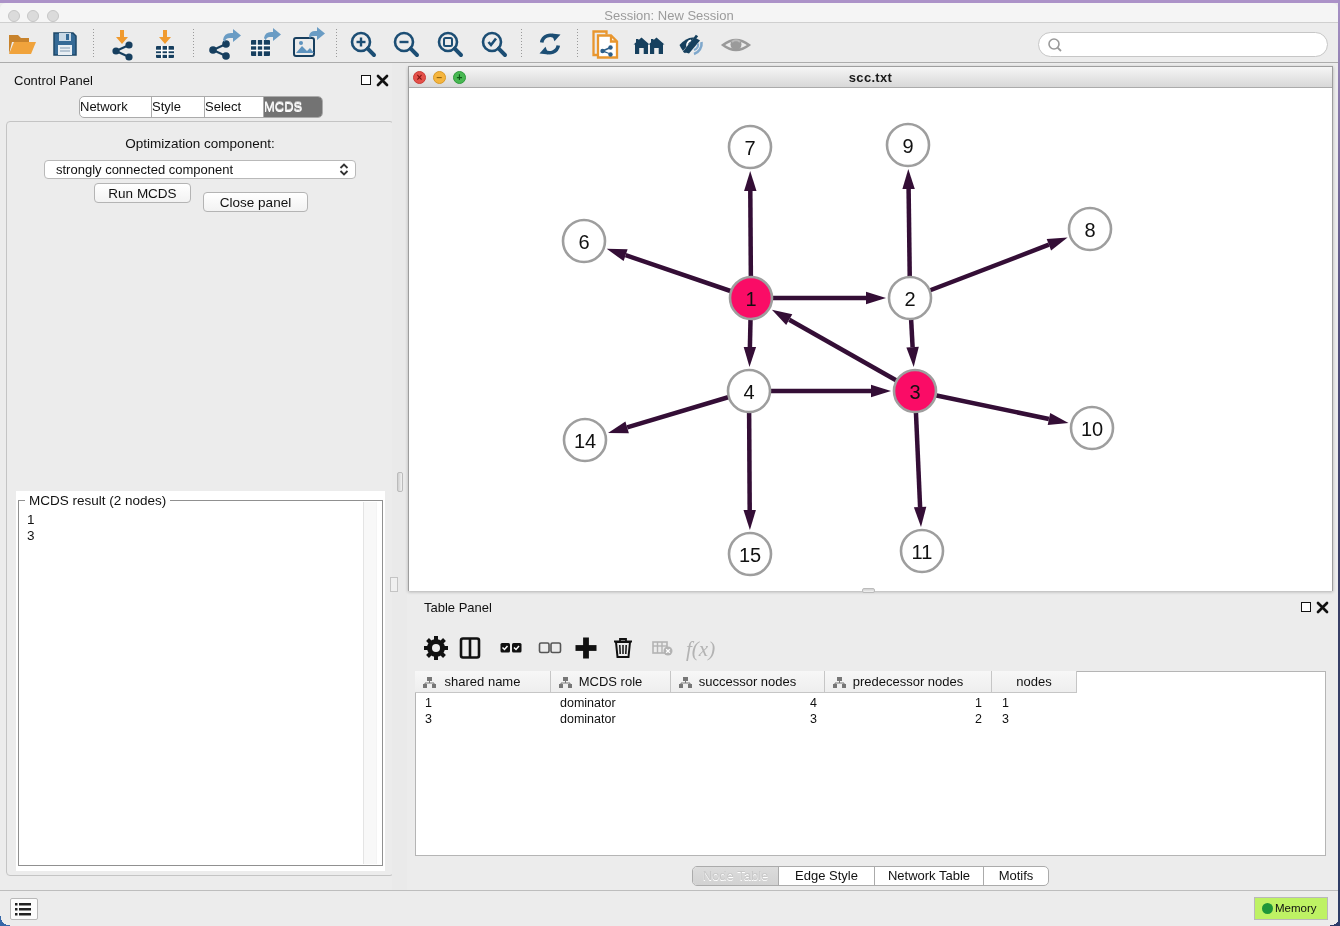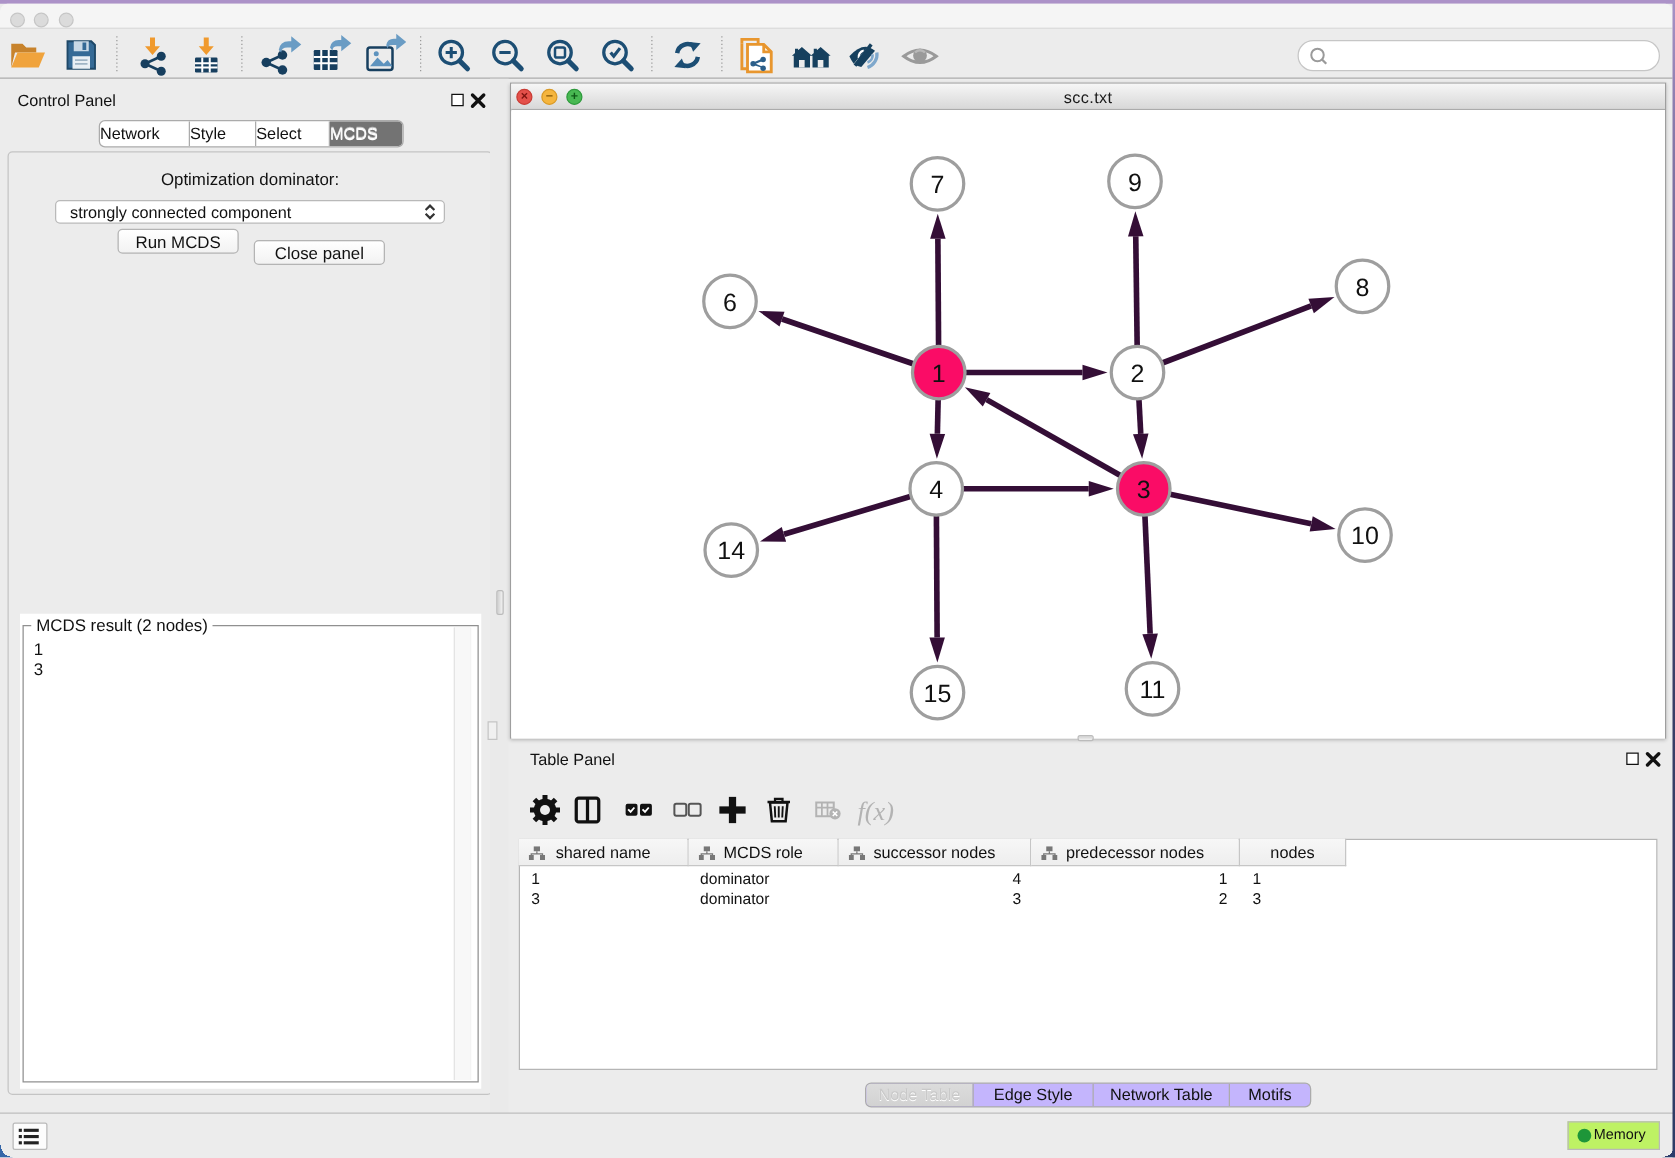--- a/index.html
+++ b/index.html
@@ -25,43 +25,44 @@
 #mcds-legend{left:25px;top:493px;background:#fff;padding:0 4px;font-size:13.5px;color:#111}
 #mcds-scroll{left:363px;top:502px;width:14px;height:362px;background:#F4F4F4;border-left:1px solid #E4E4E4}
 #mcds-thumb{left:364px;top:502px;width:12px;height:362px;background:#F8F8F8}
 
 #vsplit{left:392px;top:63px;width:15px;height:827px;background:#EAEAEA}
 #vhandle{left:397px;top:472px;width:6px;height:20px;background:linear-gradient(90deg,#cfcfcf,#f2f2f2);border:1px solid #bbb;border-radius:2px}
 
 #netwin{left:408px;top:66px;width:925px;height:525px;border:1px solid #9E9E9E;background:#fff;box-shadow:0 1px 3px rgba(0,0,0,0.25)}
 #nettb{left:0;top:0;width:923px;height:21px;background:linear-gradient(#F6F6F6,#D8D8D8);border-bottom:1px solid #ABABAB}
 .tl2{width:13px;height:13px;border-radius:50%;top:4px;font-size:10px;font-weight:bold;text-align:center;line-height:12px}
-#nettitle{width:100%;top:3px;text-align:center;font-size:13px;font-weight:normal;color:#1a1a1a;letter-spacing:0.3px}
+#nettitle{width:100%;top:3px;text-align:center;font-size:13px;font-weight:bold;color:#1a1a1a;letter-spacing:0.3px}
 #netcanvas{left:0;top:22px;width:923px;height:502px;background:#fff}
 #hsplit-handle{left:862px;top:588px;width:13px;height:5px;background:linear-gradient(#cfcfcf,#f2f2f2);border:1px solid #bbb;border-radius:2px}
 
 #tp-title{left:424px;top:600px;font-size:13px;color:#111}
 #tp-table{left:415px;top:671px;width:911px;height:185px;background:#fff;border:1px solid #B5B5B5}
 .th{top:0;height:22px;background:linear-gradient(#F7F7F7,#EEEEEE);border-right:1px solid #C6C6C6;border-bottom:1px solid #C6C6C6;font-size:13px;color:#111;text-align:center;line-height:22px}
 .td{font-size:12.5px;color:#111;height:16px;line-height:16px}
 
-#btabs{left:692px;top:866px;width:357px;height:20px;border:1px solid #ABABAB;border-radius:5px;background:#c4b5fd;display:flex;overflow:hidden}
+#btabs{left:692px;top:866px;width:357px;height:20px;border:1px solid #ABABAB;border-radius:5px;background:#ffffff;display:flex;overflow:hidden}
 .btab{font-size:13px;color:#111;text-align:center;line-height:18px;border-right:1px solid #ABABAB}
 
 #statusline{left:0;top:890px;width:1340px;height:1px;background:#BDBDBD}
 #listbtn{left:10px;top:898px;width:28px;height:22px;background:#FCFCFC;border:1px solid #B9B9B9;border-radius:2px}
 #membtn{left:1254px;top:897px;width:74px;height:23px;background:#bef264;border:1px solid #B9B9B9;font-size:11.5px;color:#111;text-align:center;line-height:21px}
 #memdot{left:1262px;top:903px;width:11px;height:11px;border-radius:50%;background:#1E9639}
 .nl{font-family:"Liberation Sans",sans-serif}
 </style></head><body>
 <div class="abs" id="topstrip"></div>
 <div class="abs" id="titlebar">
   <div class="abs tl" style="left:8px"></div>
     <div class="abs tl" style="left:27px"></div>
     <div class="abs tl" style="left:47px"></div>
+  <div class="abs" id="wtitle">Session: New Session</div>
 </div>
 <div class="abs" id="toolbar"></div>
 <svg class="abs" style="left:0;top:24px" width="1338" height="39">
 
 <g stroke="#9a9a9a" stroke-dasharray="1,2">
 <line x1="93.5" y1="5" x2="93.5" y2="35"></line>
       <line x1="193.5" y1="5" x2="193.5" y2="35"></line>
 <line x1="336.5" y1="5" x2="336.5" y2="35"></line>
       <line x1="521.5" y1="5" x2="521.5" y2="35"></line>
 <line x1="577.5" y1="5" x2="577.5" y2="35"></line>
@@ -219,21 +220,21 @@
 <svg class="abs" style="left:376px;top:74px" width="13" height="13">
     <path d="M2,2 L11,11 M11,2 L2,11" stroke="#111" stroke-width="2.7" stroke-linecap="round"></path>
   </svg>
 <div class="abs" id="cp-panel"></div>
 <div class="abs" id="cp-tabs">
  <div class="tab" style="width:72px">Network</div>
  <div class="tab" style="width:53px">Style</div>
  <div class="tab" style="width:59px">Select</div>
  <div class="tab" style="width:58px;background:#737373;color:#FBFBFB;text-shadow:0 -1px 0 #B5B5B5, 0 1px 0 #fff;border-right:none">MCDS</div>
 </div>
-<div class="abs" id="optlabel">Optimization dominator:</div>
+<div class="abs" id="optlabel">Optimization component:</div>
 <div class="abs" id="cselect">strongly connected component
  <svg width="12" height="15" style="position:absolute;right:5px;top:1px">
       <path d="M2.5,6 L6,2.5 L9.5,6" fill="none" stroke="#333" stroke-width="1.8"></path>
       <path d="M2.5,9 L6,12.5 L9.5,9" fill="none" stroke="#333" stroke-width="1.8"></path>
     </svg>
 </div>
 <div class="abs btn" style="left:94px;top:183px;width:97px">Run MCDS</div>
 <div class="abs btn" style="left:203px;top:192px;width:105px">Close panel</div>
 <div class="abs" id="mcds-box"></div>
 <div class="abs" id="mcds-fs"></div>

